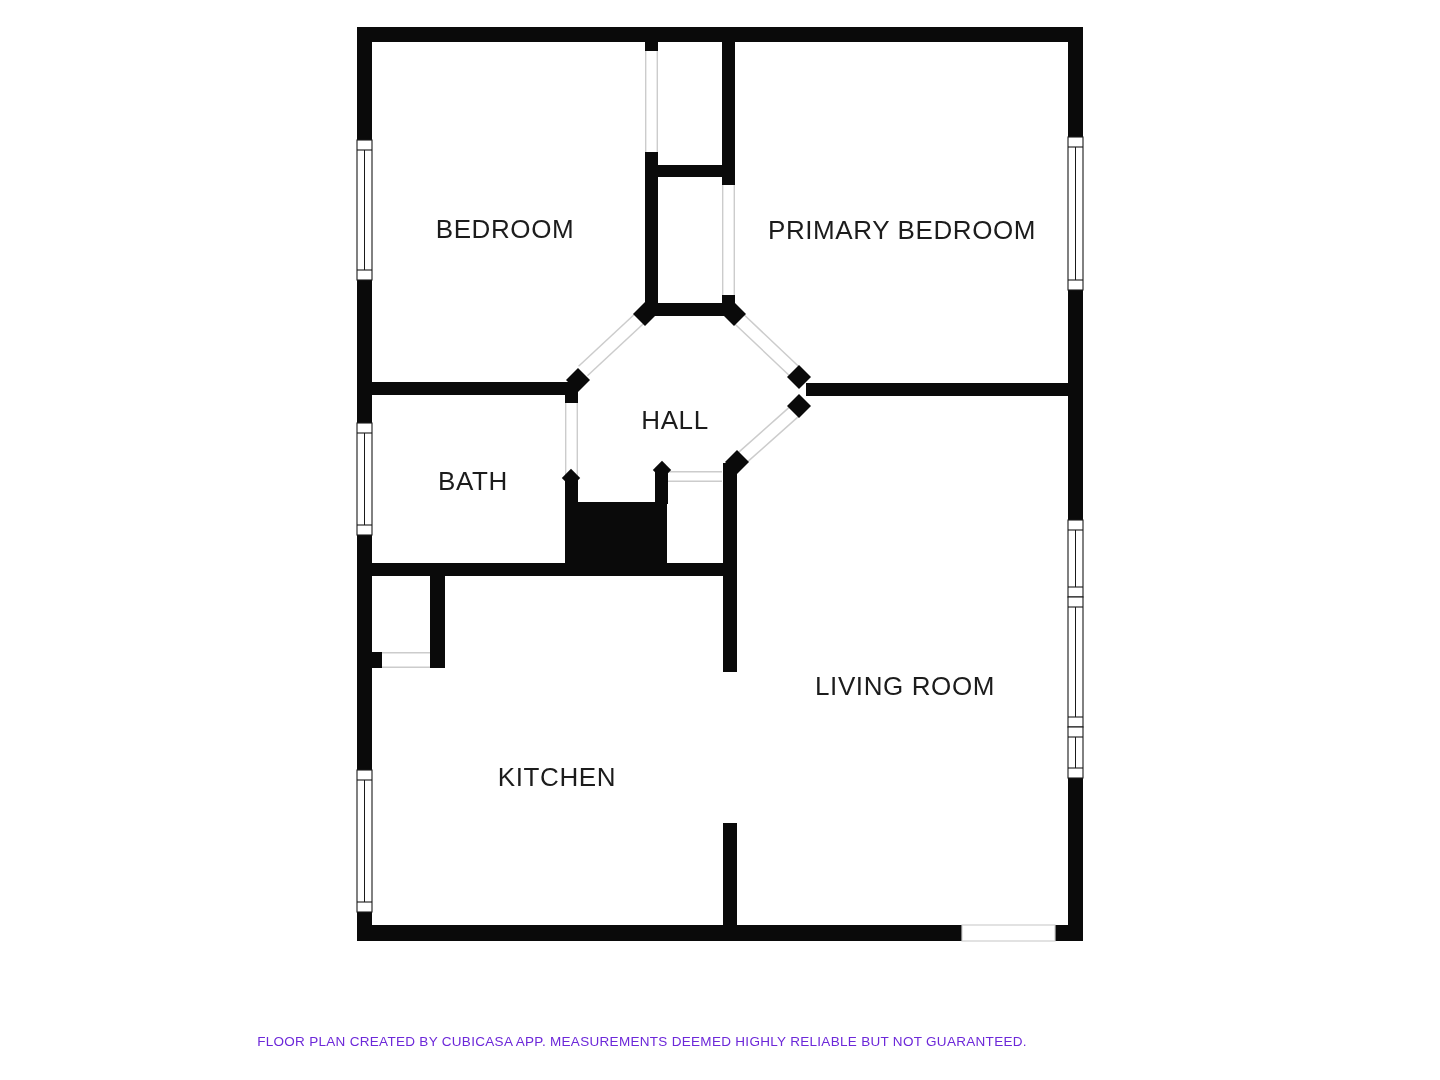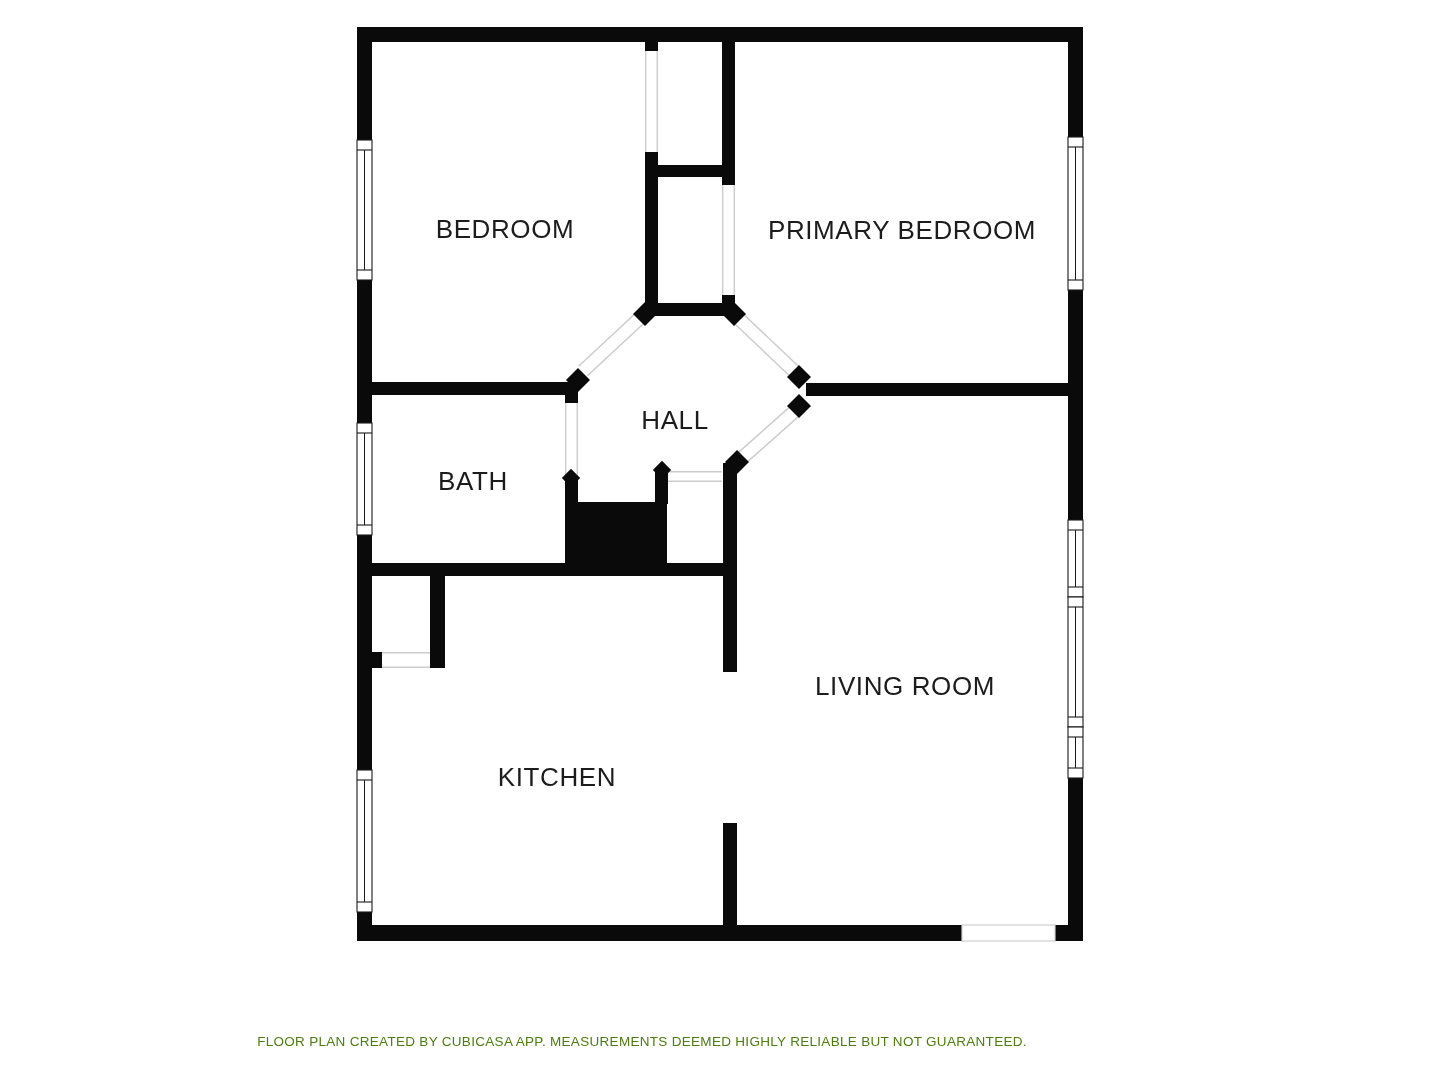--- a/index.html
+++ b/index.html
@@ -14,21 +14,21 @@
   svg text{
     font-family:"Liberation Sans", sans-serif;
     letter-spacing:0.6px;
   }
   .footer{
     position:absolute;
     left:0;top:1034px;width:100%;
     text-align:center;
     font-size:13.5px;
     letter-spacing:0.3px;
-    color:#4d7c0f;
+    color:#6d28d9;
   }
 </style>
 </head>
 <body>
 
 <div class="stage">
   <svg id="plan" width="1440" height="1080" viewBox="0 0 1440 1080">
     <g id="layer-walls">
         <rect x="357" y="27" width="726" height="15" fill="#0a0a0a"></rect>
         <rect x="357" y="925" width="605" height="16" fill="#0a0a0a"></rect>

